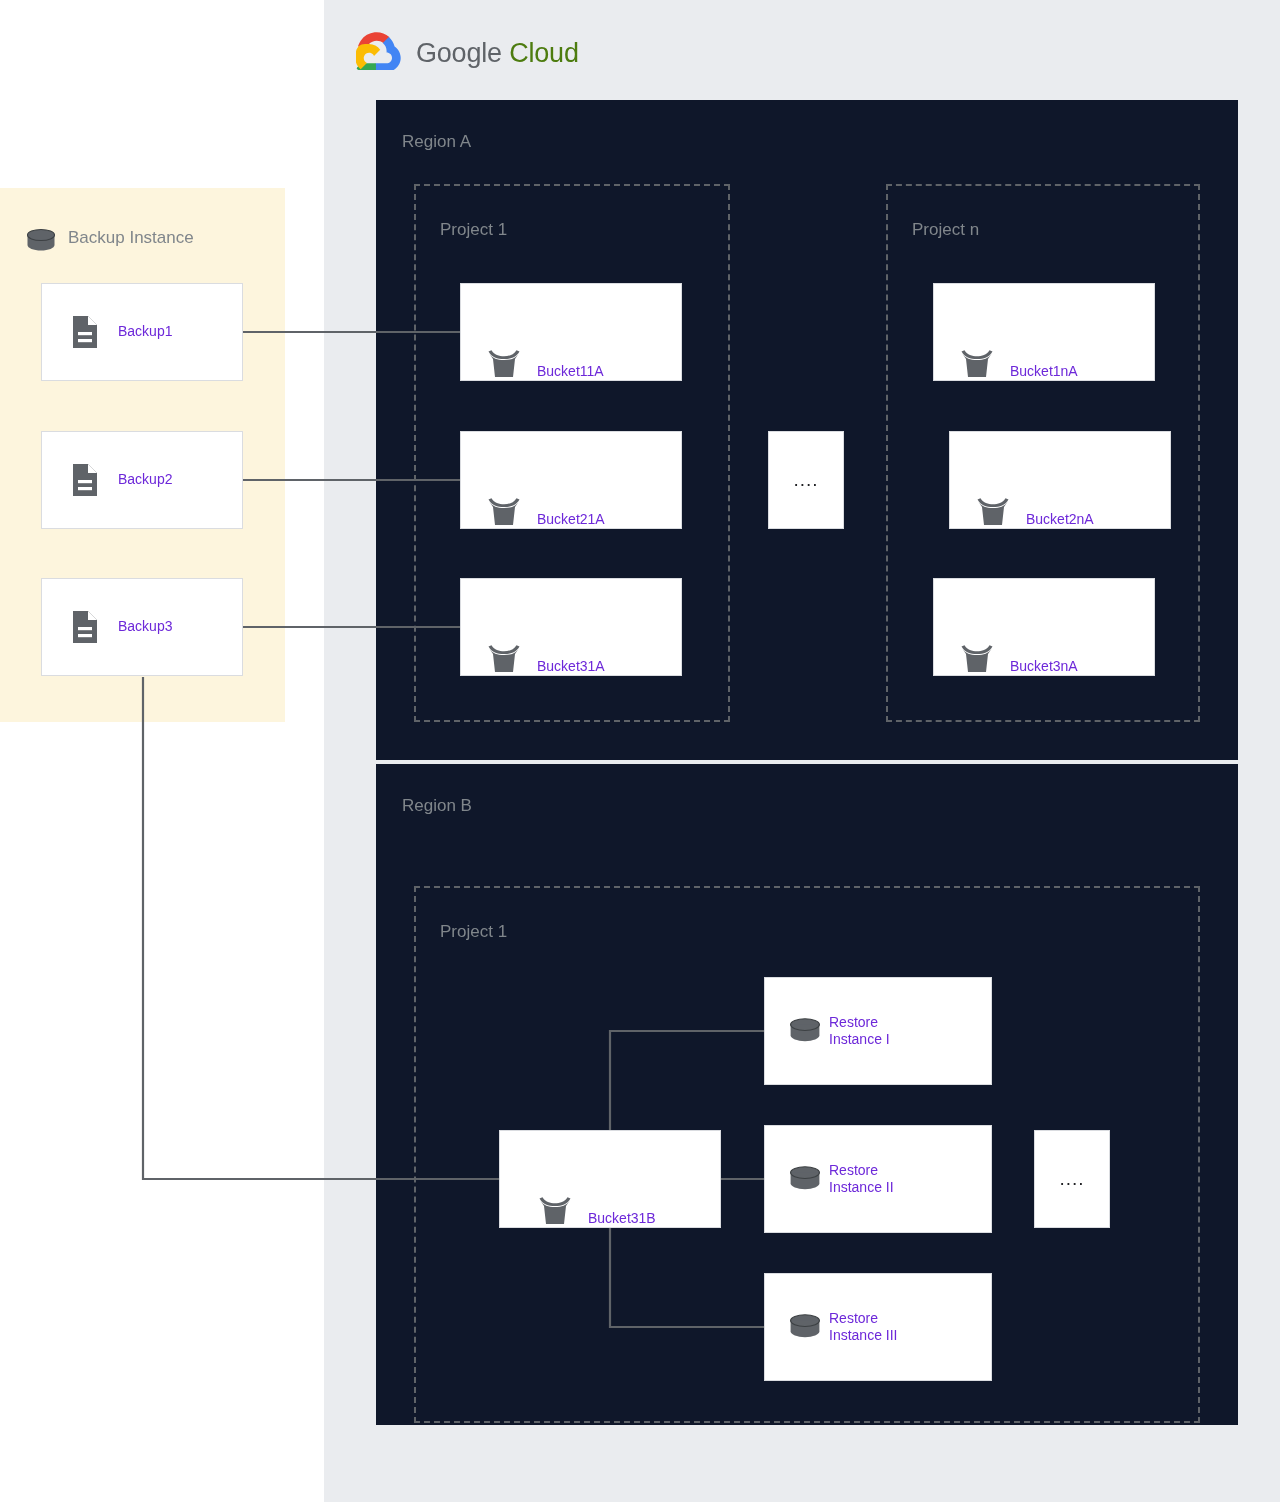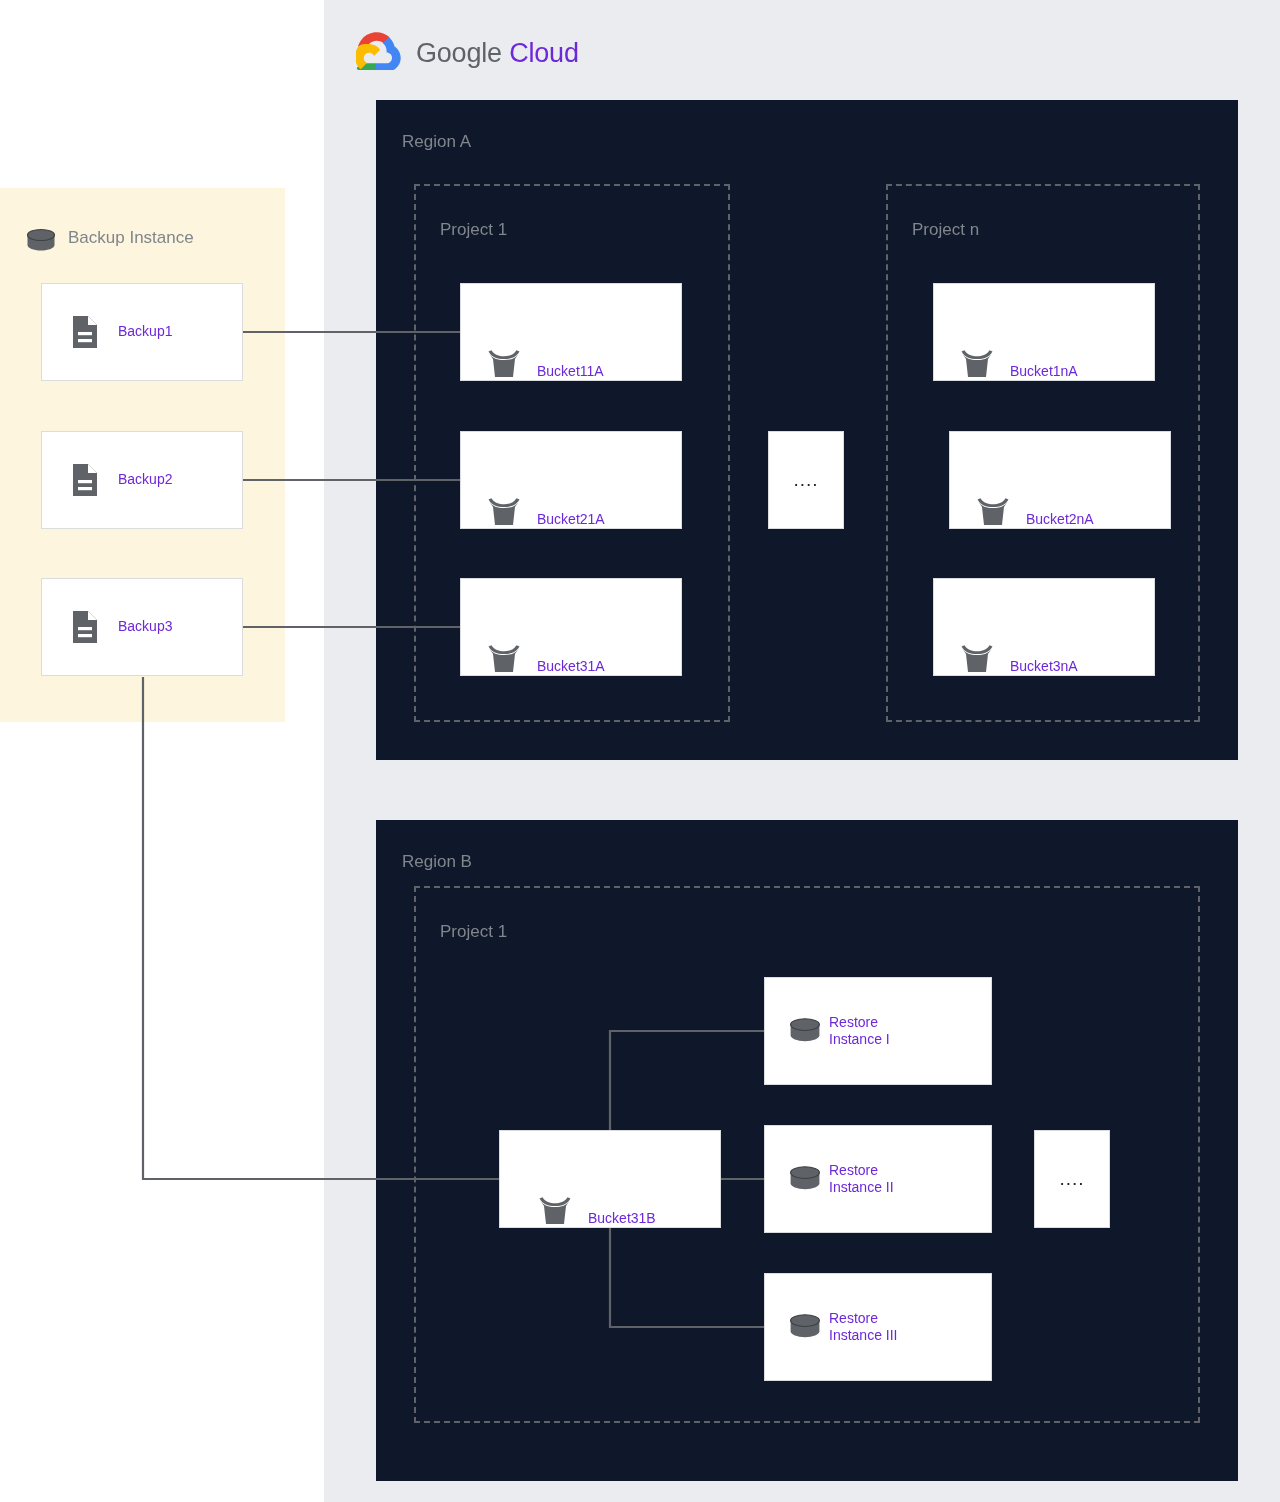--- a/index.html
+++ b/index.html
@@ -16,28 +16,28 @@
     left:324px;top:0px;width:956px;height:1502px;
     background:#eaecef;
   }
   #gcp-logo-wrap{
     left:356px;top:30px;width:270px;height:46px;
     display:flex;align-items:center;gap:14px;
   }
   #gcp-logo-text{
     font-size:27px;color:#5f6368;letter-spacing:-0.2px;white-space:nowrap;
   }
-  #gcp-logo-text .light{color:#6d28d9;}
+  #gcp-logo-text .light{color:#4d7c0f;}
 
   
   .region{
     background:#0f172a;
   }
   #region-a{left:376px;top:100px;width:862px;height:660px;}
-  #region-b{left:376px;top:820px;width:862px;height:661px;}
+  #region-b{left:376px;top:764px;width:862px;height:661px;}
   .region-label{
     position:absolute;left:26px;top:32px;
     font-size:17px;color:#80868b;
   }
 
   
   .project{
     border:2px dashed #5f6368;
     background:transparent;
   }

